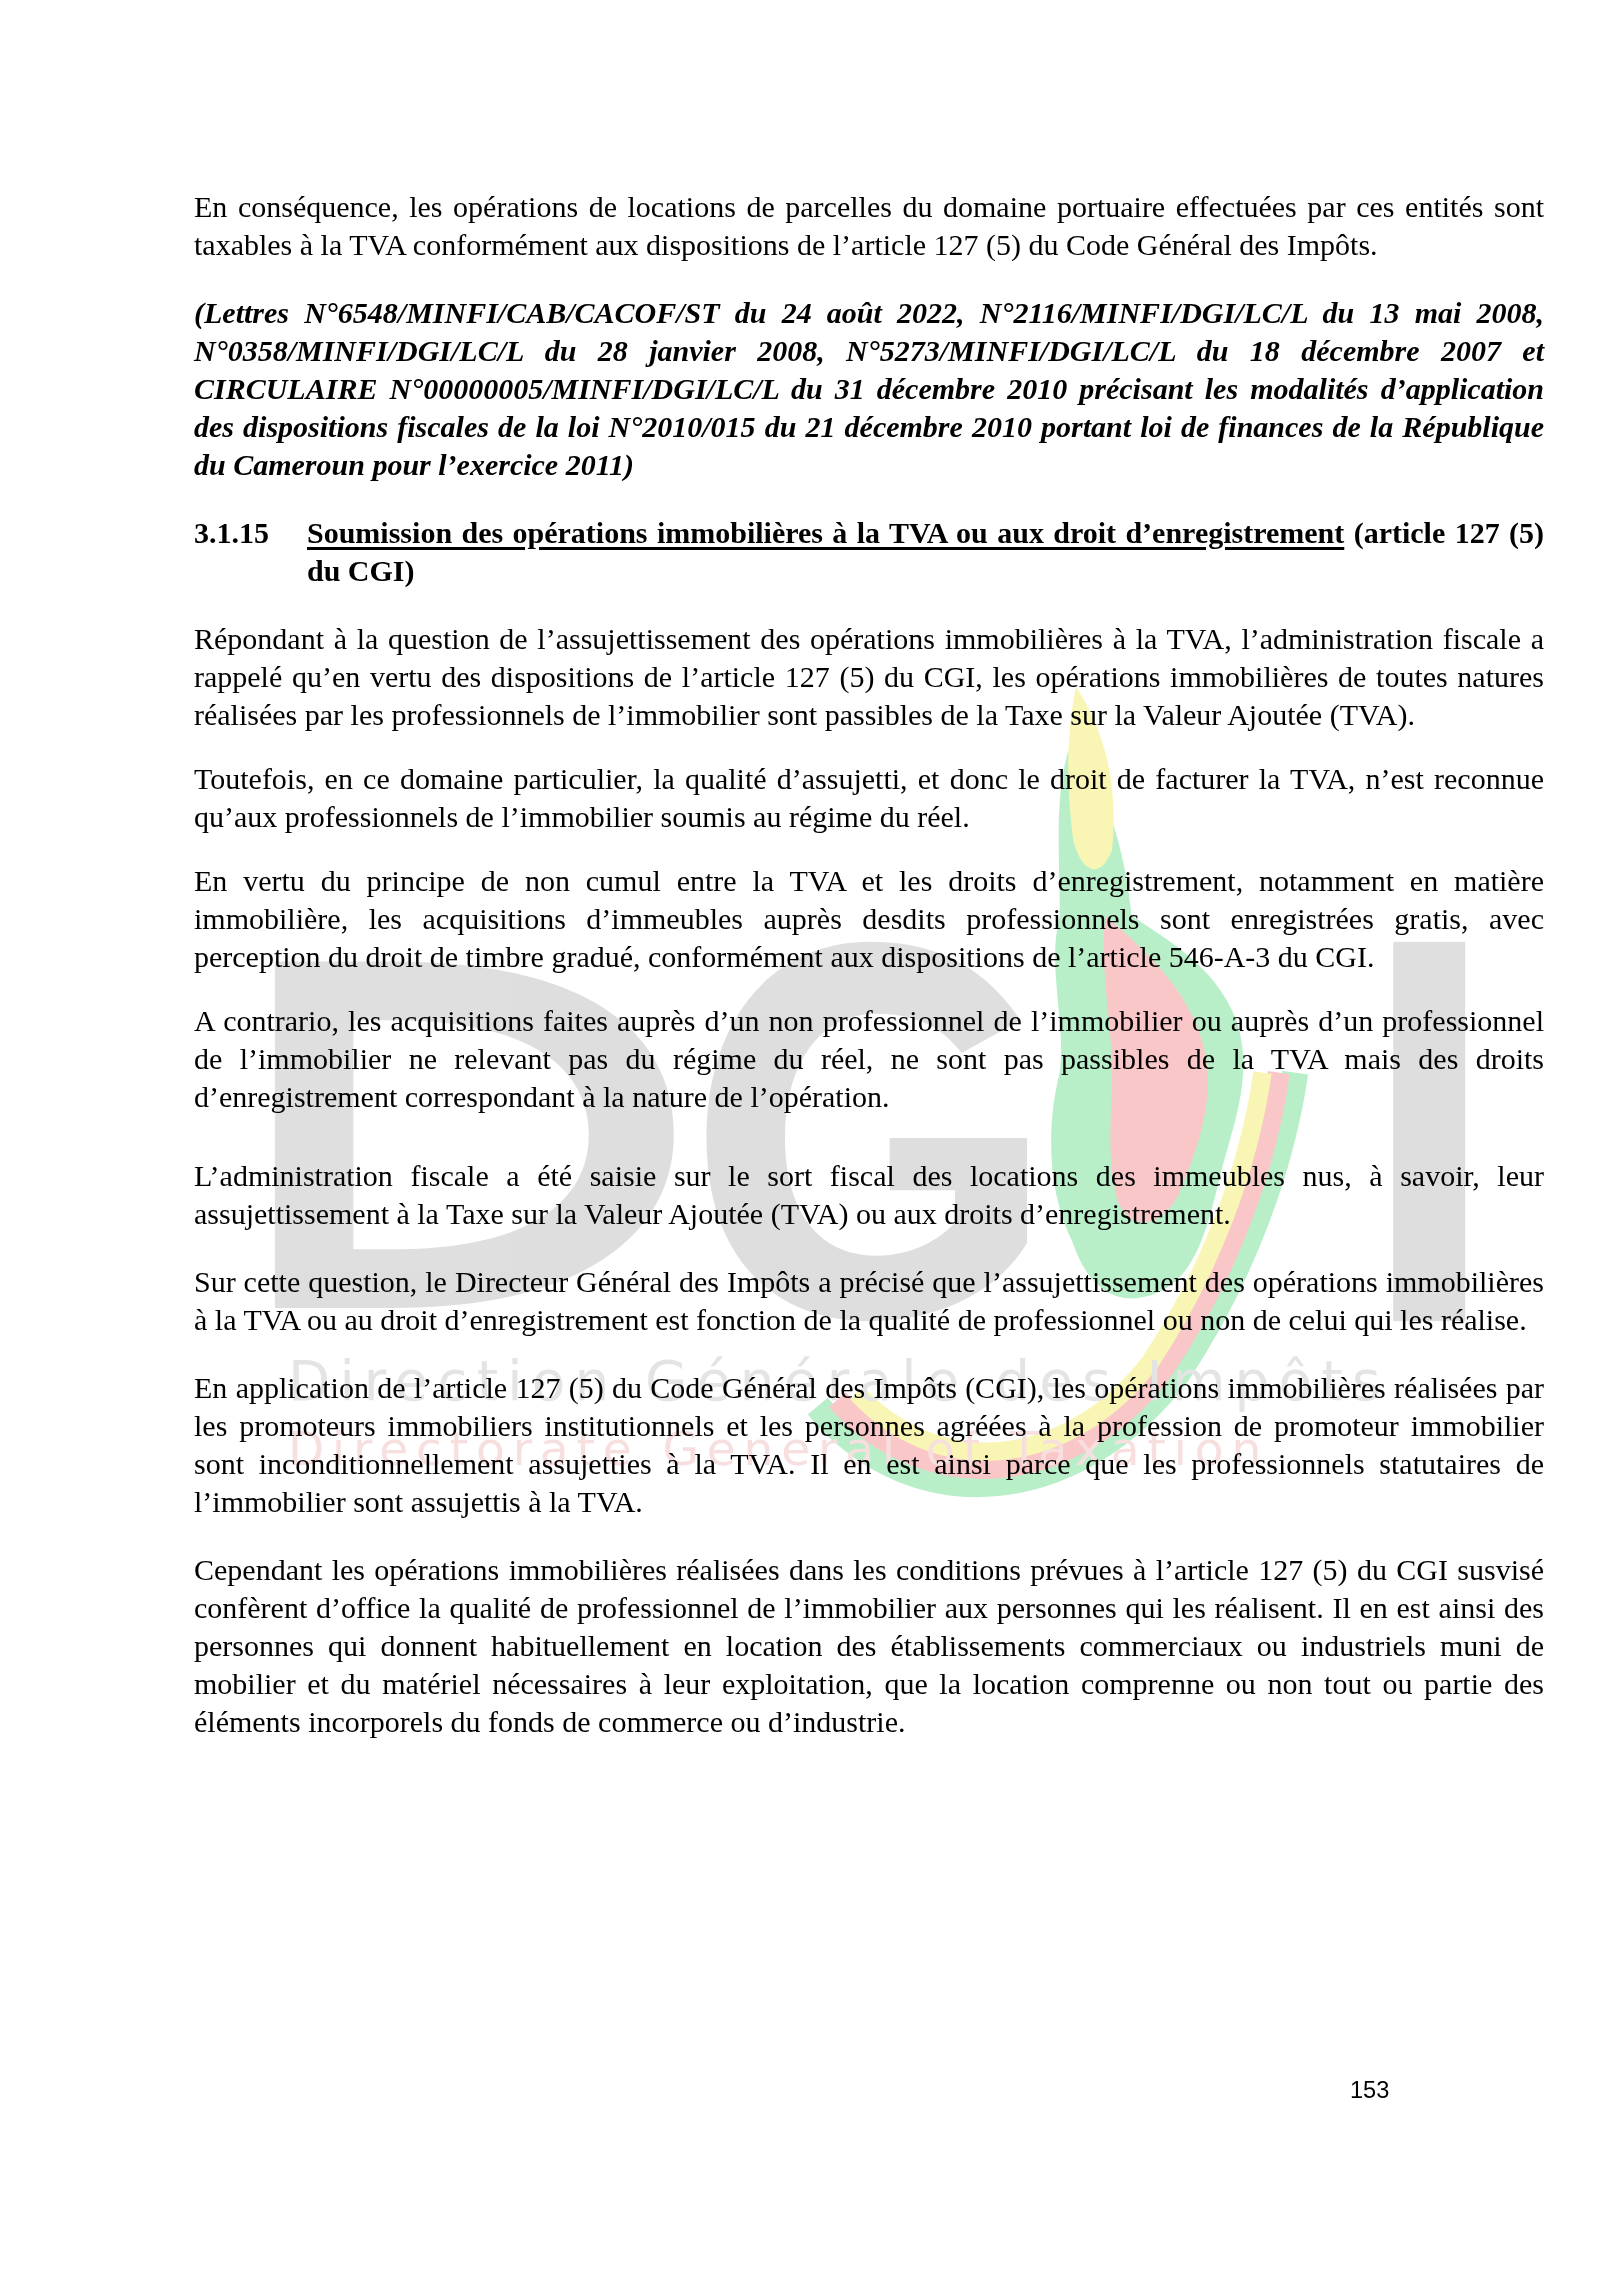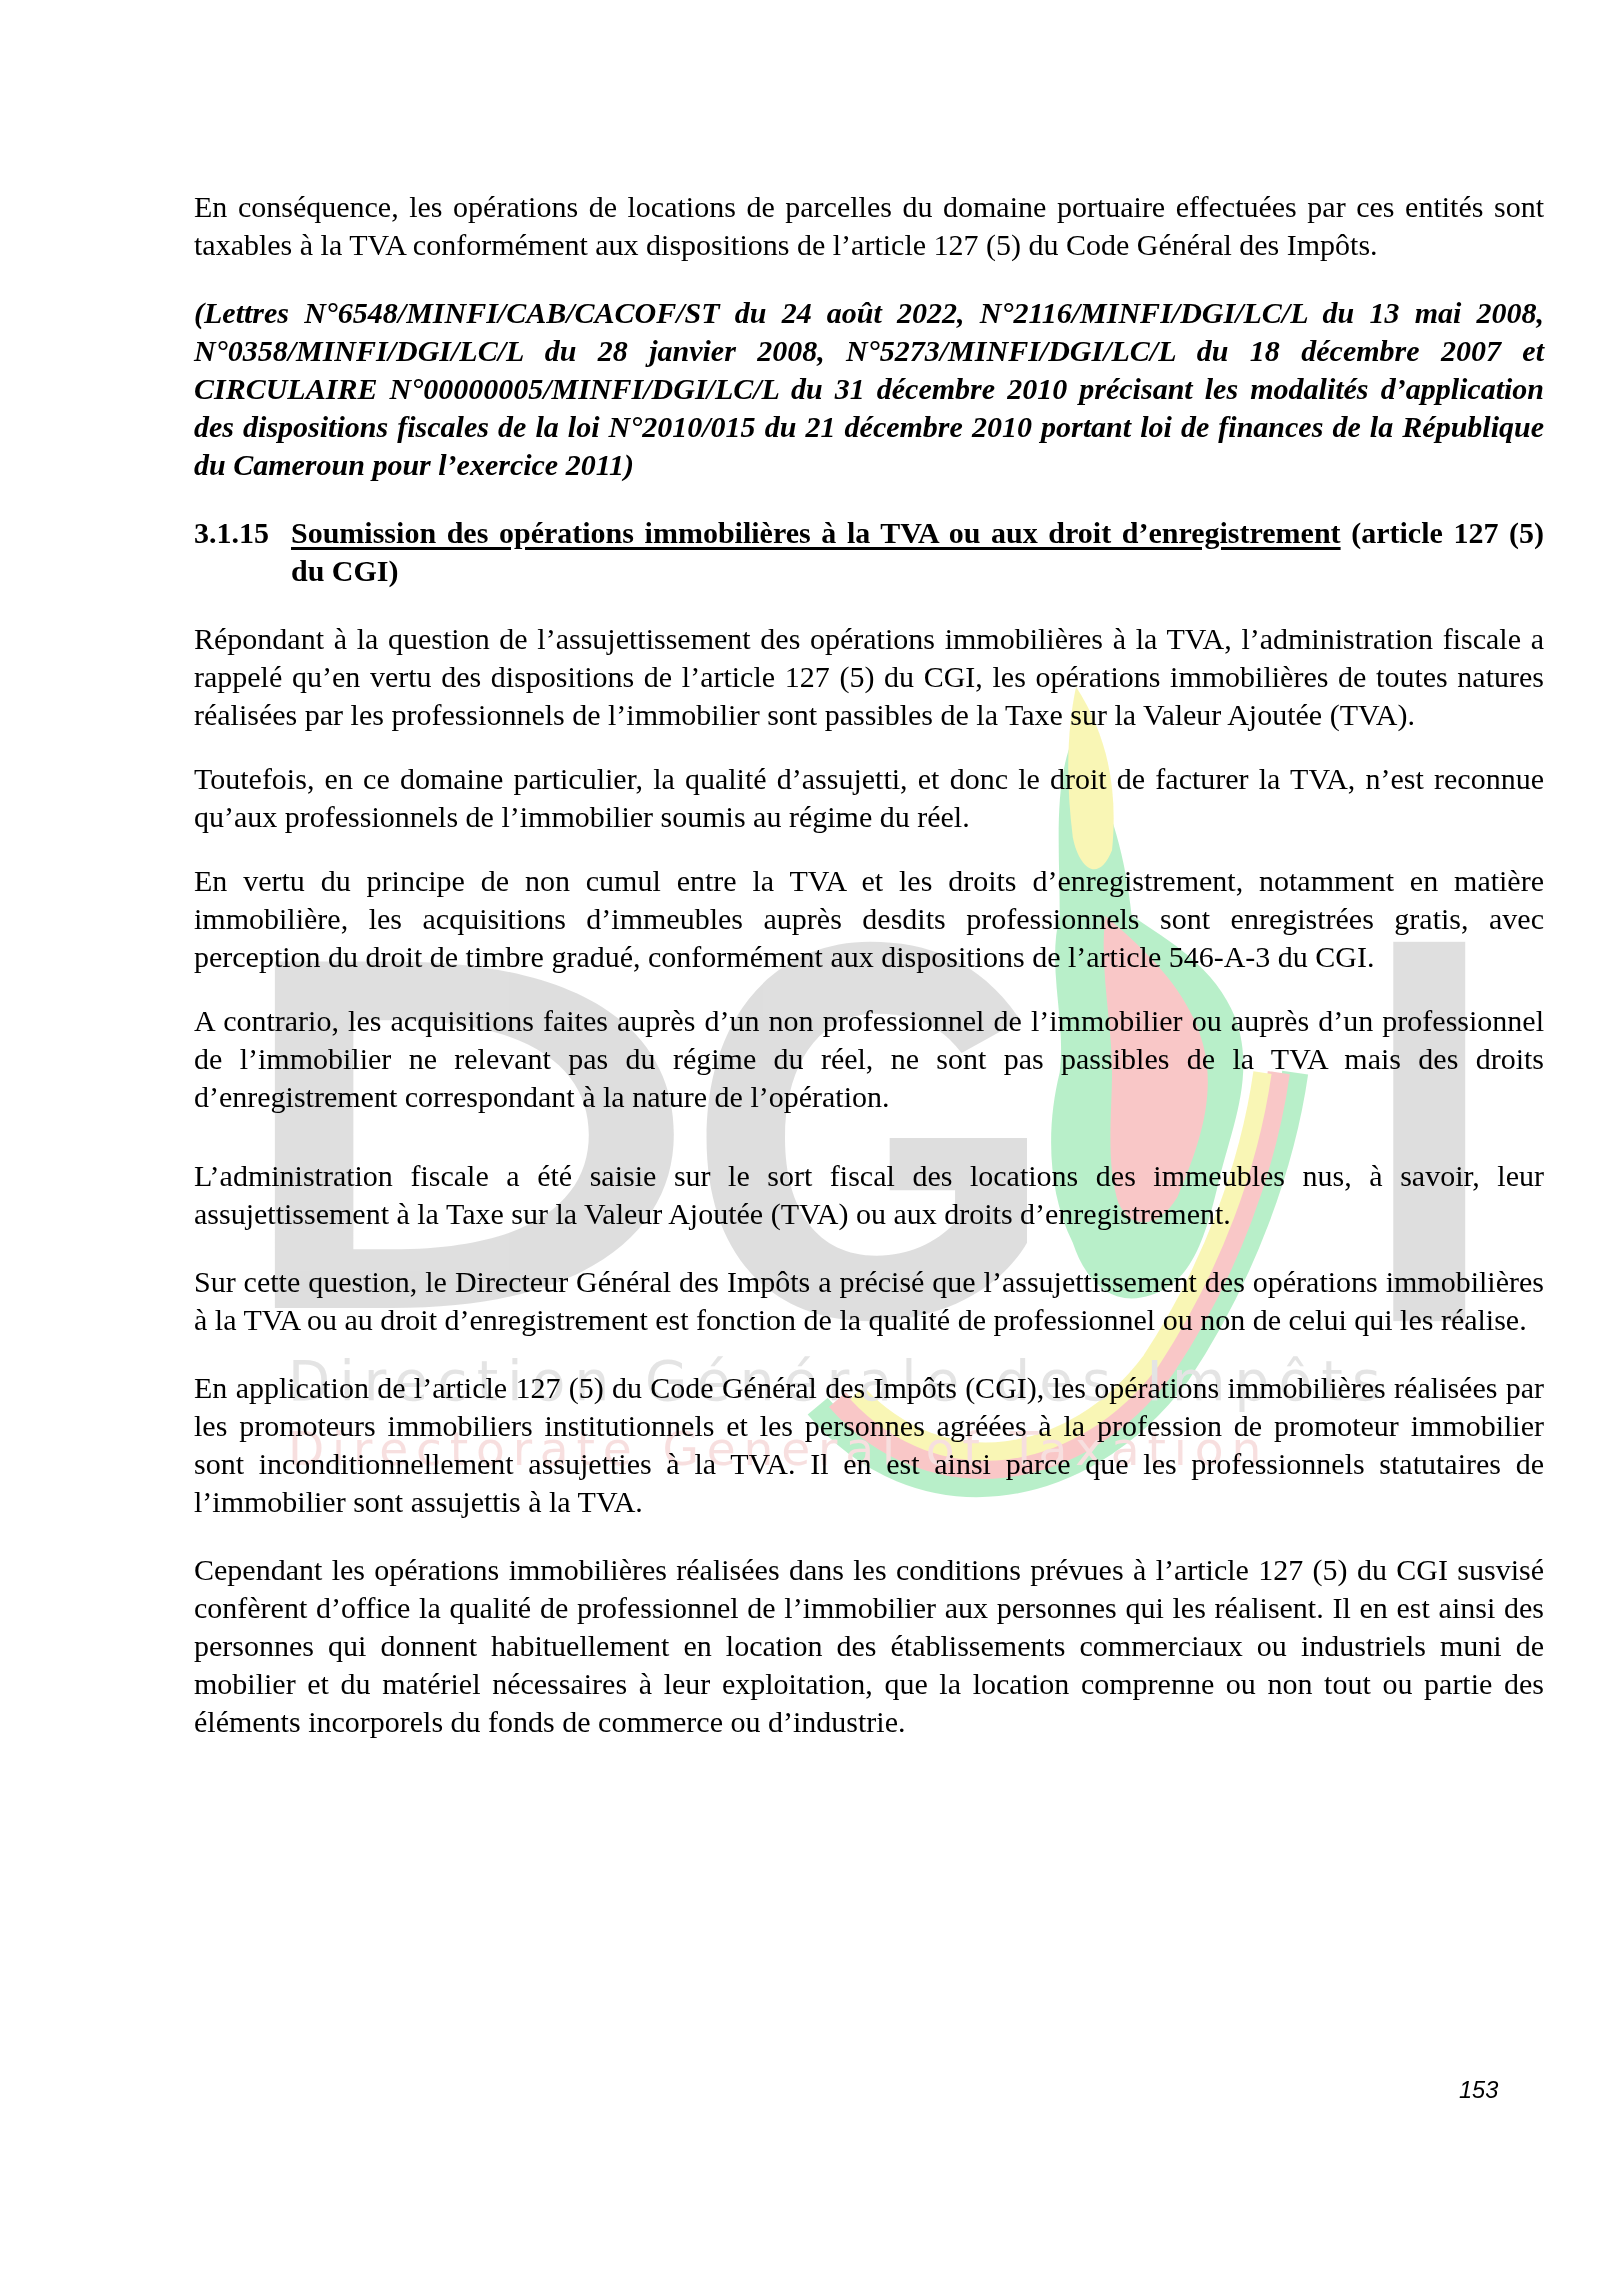--- a/index.html
+++ b/index.html
@@ -7,25 +7,25 @@
     width: 1623px; height: 2295px; position: relative; overflow: hidden;
     font-family: "Liberation Serif", "DejaVu Serif", serif;
     color: #000;
   }
   .watermark { position: absolute; left: 0; top: 0; width: 1623px; height: 2295px; pointer-events: none; z-index: 0; }
   .page { position: absolute; left: 194px; top: 188px; width: 1350px; z-index: 1; }
   p { margin: 0; font-size: 30px; line-height: 38px; text-align: justify; text-align-last: left; }
   .ref { font-style: italic; font-weight: bold; }
   .sp-lg { margin-top: 30px; }
   .sp-md { margin-top: 26px; }
-  .heading { display: flex; font-weight: bold; font-size: 30px; line-height: 38px; }
+  .heading { display: flex; font-weight: bold; font-size: 30px; line-height: 38px; gap: 16px; }
   .heading .num { width: 97px; flex: none; }
   .heading .txt { flex: 1; text-align: justify; text-align-last: left; }
   .heading u { text-decoration: underline; text-decoration-thickness: 2.6px; text-underline-offset: 3.9px; }
-  .pagenum { position: absolute; left: 1459px; top: 2077px; font-family: "Liberation Sans", "DejaVu Sans", sans-serif; font-size: 23.6px; z-index: 1; font-style: italic; }
+  .pagenum { position: absolute; left: 1350px; top: 2077px; font-family: "Liberation Sans", "DejaVu Sans", sans-serif; font-size: 23.6px; z-index: 1; }
 </style>
 </head>
 <body>
 
 <svg class="watermark" viewBox="0 0 2481 3509" xmlns="http://www.w3.org/2000/svg">
   <g opacity="0.55">
 
     <path d="M420 1470 L420 2000 L600 2000 C900 2000 1030 1880 1030 1735 C1030 1580 900 1470 600 1470 Z M540 1560 L600 1560 C820 1560 900 1640 900 1735 C900 1830 820 1910 600 1910 L540 1910 Z" fill="#c4c4c4" fill-rule="evenodd"></path>
 
     <path d="M1560 1560 C1500 1470 1420 1440 1330 1440 C1180 1440 1080 1560 1080 1740 C1080 1920 1180 2020 1330 2020 C1440 2020 1530 1970 1570 1900 L1570 1740 L1360 1740 L1360 1820 L1460 1820 L1460 1870 C1430 1900 1390 1920 1340 1920 C1250 1920 1200 1850 1200 1740 C1200 1630 1250 1550 1340 1550 C1400 1550 1440 1570 1470 1610 Z" fill="#c4c4c4"></path>

